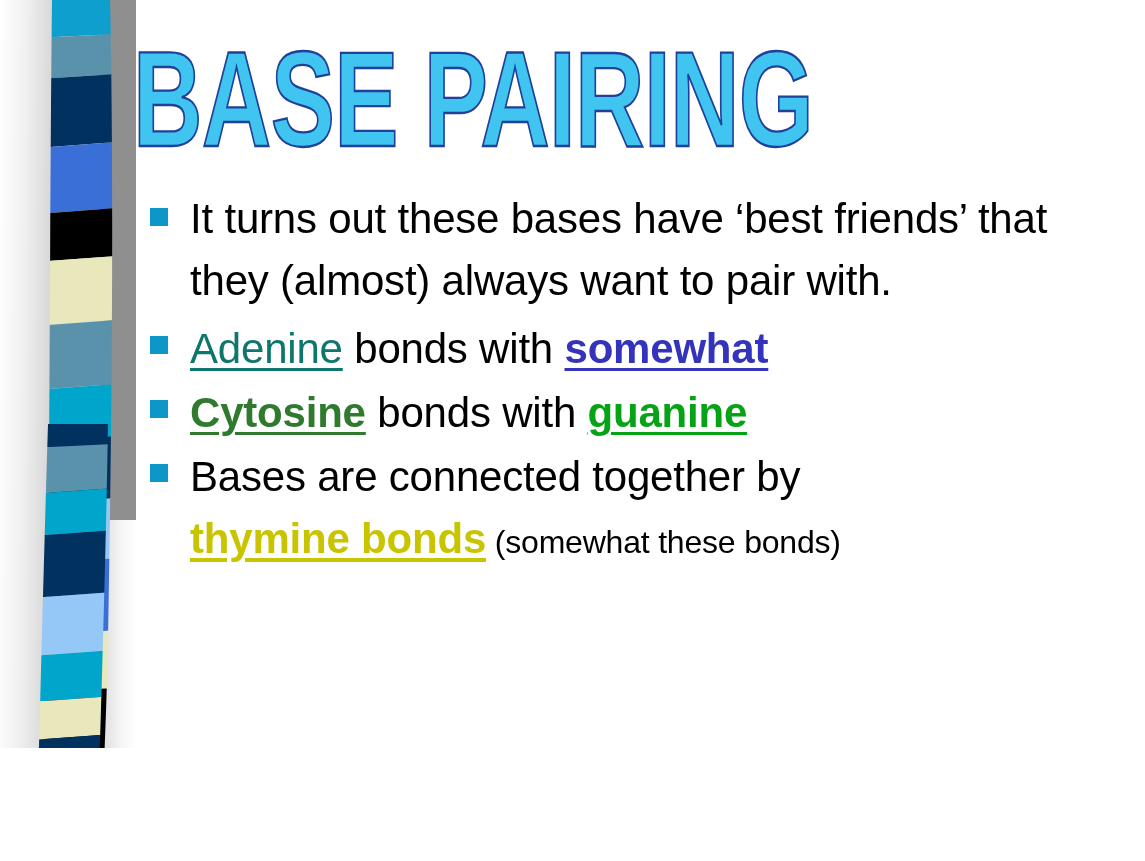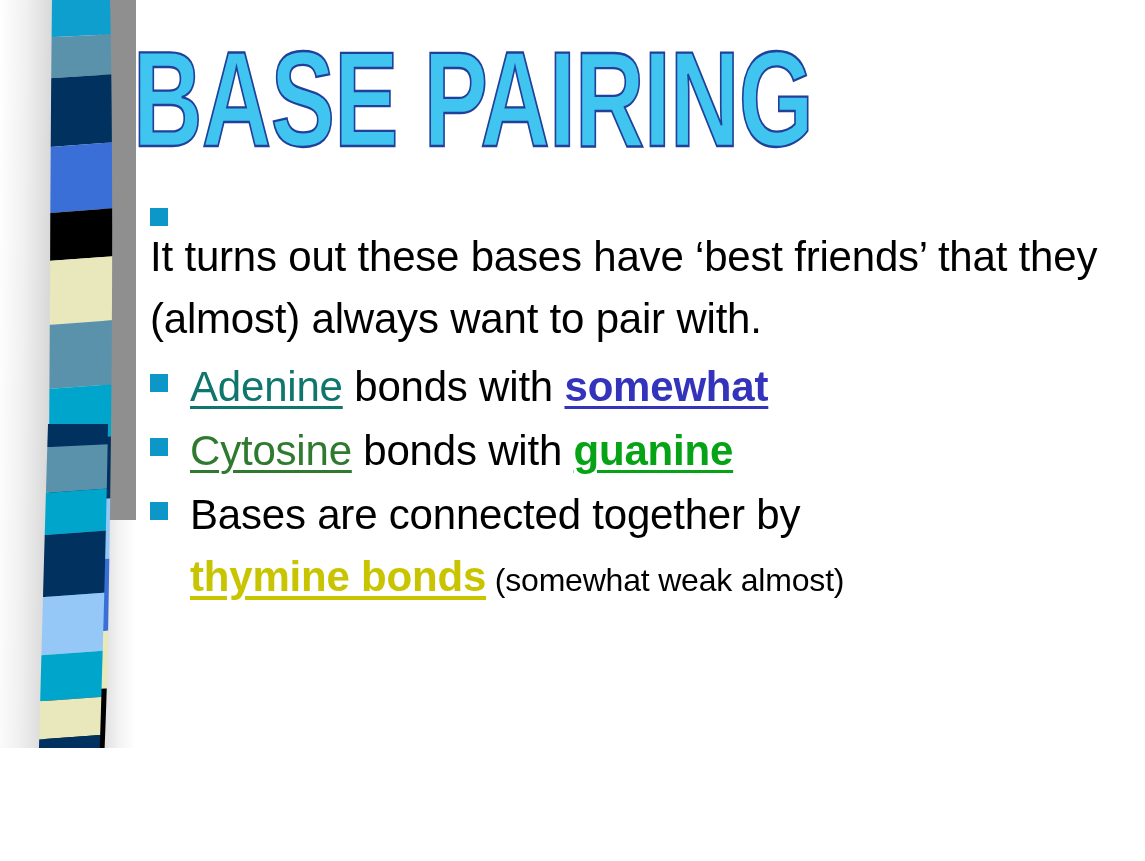--- a/index.html
+++ b/index.html
@@ -86,33 +86,33 @@
     color: #000000;
     font-size: 42px;
     line-height: 62px;
     letter-spacing: -0.2px;
   }
   .b1 .bullet-marker { margin-top: 20px; }
   .b2 .bullet-marker,
   .b3 .bullet-marker { margin-top: 18px; }
   .b4 .bullet-marker { margin-top: 18px; }
 
-  .row-gap-1 { margin-bottom: 6px; flex-direction: column; }
+  .row-gap-1 { margin-bottom: 6px; }
   .row-gap-2 { margin-bottom: 2px; }
 
   
   .term {
     text-decoration: underline;
     text-underline-offset: 5px;
     text-decoration-thickness: 3px;
     white-space: nowrap;
   }
   .term-adenine   { color: #0f766e; font-weight: 400; }
   .term-thymine   { color: #3333bb; font-weight: 700; }
-  .term-cytosine  { color: #2f7a2f; font-weight: 400; }
+  .term-cytosine  { color: #2f7a2f; font-weight: 700; }
   .term-guanine   { color: #07a316; font-weight: 700; text-align: center; }
   .term-hydrogen  { color: #c9c400; font-weight: 700;
                     text-decoration-thickness: 4px; }
   .paren-note {
     font-size: 32px;
     color: #000000;
   }
 </style>
 </head>
 <body>
@@ -238,18 +238,18 @@
     <div class="bullet-row b3 row-gap-2">
       <span class="bullet-marker"></span>
       <div class="bullet-text">
         <span class="term term-cytosine">Cytosine</span><span> bonds with </span><span class="term term-guanine">guanine</span>
       </div>
     </div>
 
     <div class="bullet-row b4">
       <span class="bullet-marker"></span>
       <div class="bullet-text">
-        <span>Bases are connected together by </span><span class="term term-hydrogen">thymine bonds</span><span class="paren-note">&nbsp;<span>(somewhat weak almost)</span></span>
+        <span>Bases are connected together by </span><span class="term term-hydrogen">thymine bonds</span><span class="paren-note">&nbsp;<span>(somewhat these bonds)</span></span>
       </div>
     </div>
 
   </div>
 </div>
 
 </body></html>

